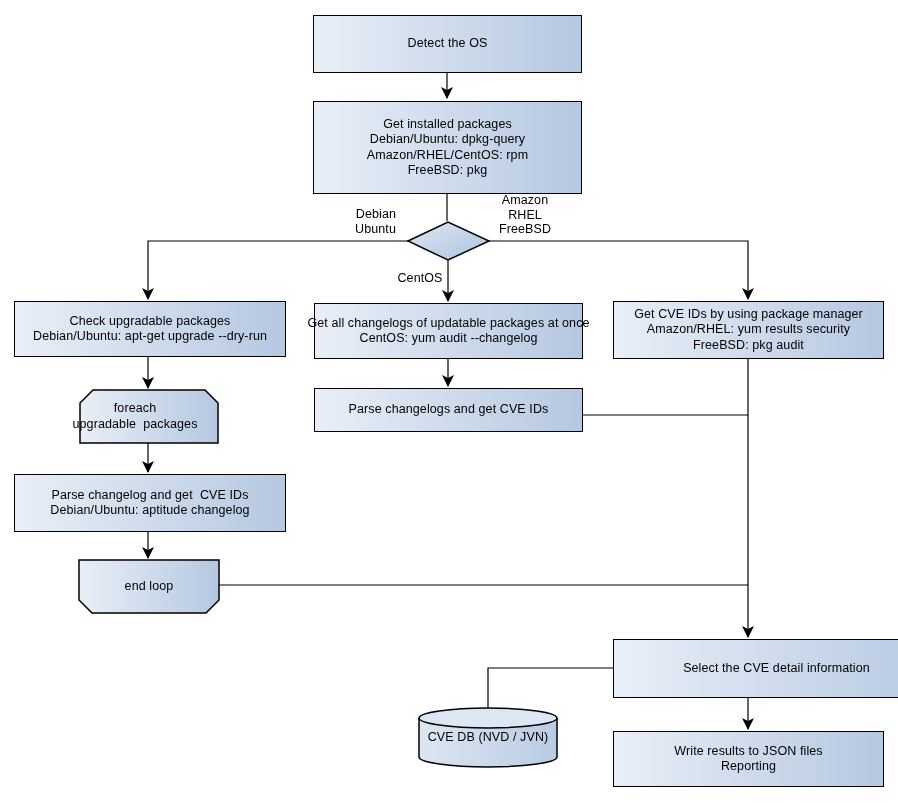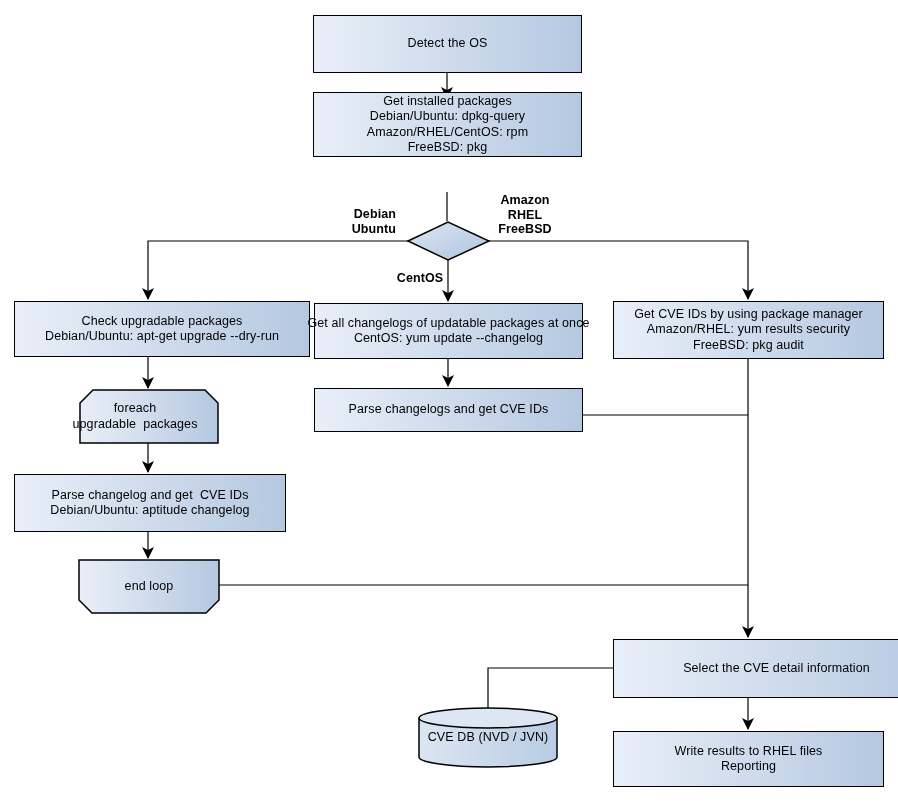--- a/index.html
+++ b/index.html
@@ -24,21 +24,21 @@
   }
   .lbl{
     white-space:pre; text-align:center;
     font-size:12.5px; line-height:15.5px; letter-spacing:0.1px;
   }
   .overlay{
     position:absolute; z-index:3; display:flex; align-items:center; justify-content:center;
   }
   .edge-label{
     position:absolute; z-index:3; white-space:pre;
-    font-size:12.5px; line-height:14.5px; letter-spacing:0.1px;font-weight:bold;
+    font-size:12.5px; line-height:14.5px; letter-spacing:0.1px;
   }
   .align-right{text-align:right;}
   .align-center{text-align:center;}
 </style>
 </head>
 <body>
 
 <div class="canvas">
 
   <svg class="edges" width="898" height="803" viewBox="0 0 898 803">
@@ -82,58 +82,58 @@
     <polygon points="79,560 219,560 219,600 206,613 92,613 79,600" fill="url(#gradBox)" style="stroke:var(--line);" stroke-width="1.5"></polygon>
 
     <path d="M419,718 L419,757 A69,10 0 0 0 557,757 L557,718" fill="url(#gradCyl)" style="stroke:var(--line);" stroke-width="1.5"></path>
     <ellipse cx="488" cy="718" rx="69" ry="10" style="fill:var(--cyl-top);stroke:var(--line);" stroke-width="1.5"></ellipse>
   </svg>
 
   <div class="node" style="left:313px;top:15px;width:269px;height:58px">
     <div class="lbl">Detect the OS</div>
   </div>
 
-  <div class="node" style="left:313px;top:92px;width:269px;height:65px">
+  <div class="node" style="left:313px;top:101px;width:269px;height:93px">
     <div class="lbl">Get installed packages
 Debian/Ubuntu: dpkg-query
 Amazon/RHEL/CentOS: rpm
 FreeBSD: pkg</div>
   </div>
 
-  <div class="node" style="left:14px;top:301px;width:296px;height:56px">
+  <div class="node" style="left:14px;top:301px;width:272px;height:56px">
     <div class="lbl">Check upgradable packages
 Debian/Ubuntu: apt-get upgrade --dry-run</div>
   </div>
 
   <div class="node" style="left:14px;top:474px;width:272px;height:58px">
     <div class="lbl">Parse changelog and get  CVE IDs
 Debian/Ubuntu: aptitude changelog</div>
   </div>
 
   <div class="node" style="left:314px;top:303px;width:269px;height:56px">
     <div class="lbl">Get all changelogs of updatable packages at once
-CentOS: yum update --changelog</div>
+CentOS: yum audit --changelog</div>
   </div>
 
   <div class="node" style="left:314px;top:388px;width:269px;height:44px">
     <div class="lbl">Parse changelogs and get CVE IDs</div>
   </div>
 
   <div class="node" style="left:613px;top:301px;width:271px;height:58px">
     <div class="lbl">Get CVE IDs by using package manager
 Amazon/RHEL: yum results security
 FreeBSD: pkg audit</div>
   </div>
 
   <div class="node" style="left:613px;top:639px;width:327px;height:59px">
     <div class="lbl">Select the CVE detail information</div>
   </div>
 
   <div class="node" style="left:613px;top:731px;width:271px;height:56px">
-    <div class="lbl">Write results to RHEL files
+    <div class="lbl">Write results to JSON files
 Reporting</div>
   </div>
 
   <div class="overlay" style="left:80px;top:390px;width:110px;height:53px">
     <div class="lbl">foreach
 upgradable  packages</div>
   </div>
 
   <div class="overlay" style="left:79px;top:560px;width:140px;height:53px">
     <div class="lbl">end loop</div>

